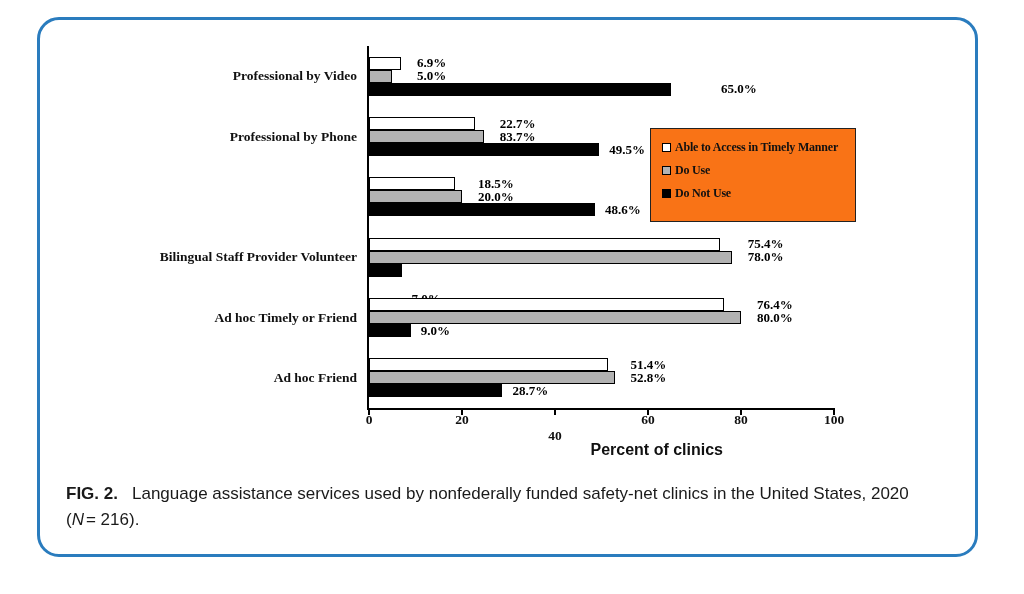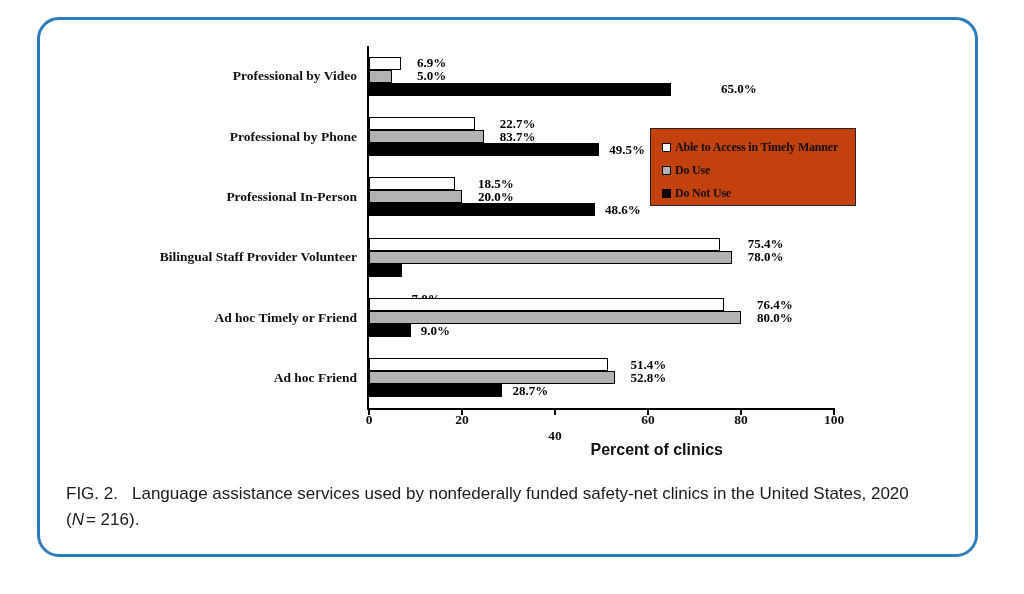--- a/index.html
+++ b/index.html
@@ -14,29 +14,29 @@
   .cat-label { position: absolute; height: 18px; text-align: right;
                font: 700 13.5px "Liberation Serif", serif; color: #111; line-height: 18px; }
   .bar { position: absolute; border: 1.5px solid #000; }
   .val-label { position: absolute; white-space: nowrap;
                font: 700 13px "Liberation Serif", serif; color: #000000; line-height: 14px; }
   .tick { position: absolute; background: #000; }
   .tick-label { position: absolute; text-align: center;
                 font: 700 13.5px "Liberation Serif", serif; color: #111; }
   .axis-title { position: absolute; left: 483px; top: 441px; width: 240px; text-align: right;
                 font: 700 16px "Liberation Sans", sans-serif; color: #111; }
-  .legend { position: absolute; left: 650px; top: 128px; width: 206px; height: 78px;
-            border: 1.5px solid #222; background: #c2410c; padding: 7px 6px 0 11px; }
+  .legend { position: absolute; left: 650px; top: 128px; width: 206px; height: 94px;
+            border: 1.5px solid #222; background: #f97316; padding: 7px 6px 0 11px; }
   .legend-row { display: flex; align-items: center; height: 23px; }
   .swatch { width: 9px; height: 9px; border: 1px solid #000; margin-right: 4px; flex: 0 0 auto; }
   .legend-text { font: 700 12px "Liberation Serif", serif; letter-spacing: -0.2px;
                  color: #111; white-space: nowrap; }
   .caption { position: absolute; left: 66px; top: 481px; width: 912px;
              font: 400 17px "Liberation Sans", sans-serif; color: #1a1a1a; line-height: 26px; }
-  .caption .fig-label { font-weight: 400; margin-right: 14px; }
+  .caption .fig-label { font-weight: 700; margin-right: 14px; }
   .caption .line1 { white-space: nowrap; }
   .caption .it { font-style: italic; margin-right: 2px; }
 </style>
 </head>
 <body>
 
 <div class="page">
   <div class="frame" style="border-color: rgb(42, 124, 190);"></div>
 
   <div id="chart">
@@ -63,21 +63,20 @@
       <div class="val-label" style="left: 417.085px; top: 69.1667px;">5.0%</div>
       <div class="bar" style="left: 369px; top: 82.6667px; width: 302.25px; height: 13px; background: rgb(0, 0, 0);"></div>
       <div class="val-label" style="left: 721px; top: 82.1667px;">65.0%</div>
       <div class="cat-label" style="left: 119px; top: 127.5px; width: 238px;">Professional by Phone</div>
       <div class="bar" style="left: 369px; top: 117px; width: 105.555px; height: 13px; background: rgb(255, 255, 255);"></div>
       <div class="val-label" style="left: 499.855px; top: 116.5px;">22.7%</div>
       <div class="bar" style="left: 369px; top: 130px; width: 114.855px; height: 13px; background: rgb(178, 178, 178);"></div>
       <div class="val-label" style="left: 499.855px; top: 129.5px;">83.7%</div>
       <div class="bar" style="left: 369px; top: 143px; width: 230.175px; height: 13px; background: rgb(0, 0, 0);"></div>
       <div class="val-label" style="left: 609.175px; top: 142.5px;">49.5%</div>
-      <div class="cat-label" style="left: 119px; top: 187.833px; width: 238px;">Professional In-Person</div>
       <div class="bar" style="left: 369px; top: 177.333px; width: 86.025px; height: 13px; background: rgb(255, 255, 255);"></div>
       <div class="val-label" style="left: 478px; top: 176.833px;">18.5%</div>
       <div class="bar" style="left: 369px; top: 190.333px; width: 93px; height: 13px; background: rgb(178, 178, 178);"></div>
       <div class="val-label" style="left: 478px; top: 189.833px;">20.0%</div>
       <div class="bar" style="left: 369px; top: 203.333px; width: 225.99px; height: 13px; background: rgb(0, 0, 0);"></div>
       <div class="val-label" style="left: 604.99px; top: 202.833px;">48.6%</div>
       <div class="cat-label" style="left: 119px; top: 248.167px; width: 238px;">Bilingual Staff Provider Volunteer</div>
       <div class="bar" style="left: 369px; top: 237.667px; width: 350.61px; height: 13px; background: rgb(255, 255, 255);"></div>
       <div class="val-label" style="left: 747.7px; top: 237.167px;">75.4%</div>
       <div class="bar" style="left: 369px; top: 250.667px; width: 362.7px; height: 13px; background: rgb(178, 178, 178);"></div>

